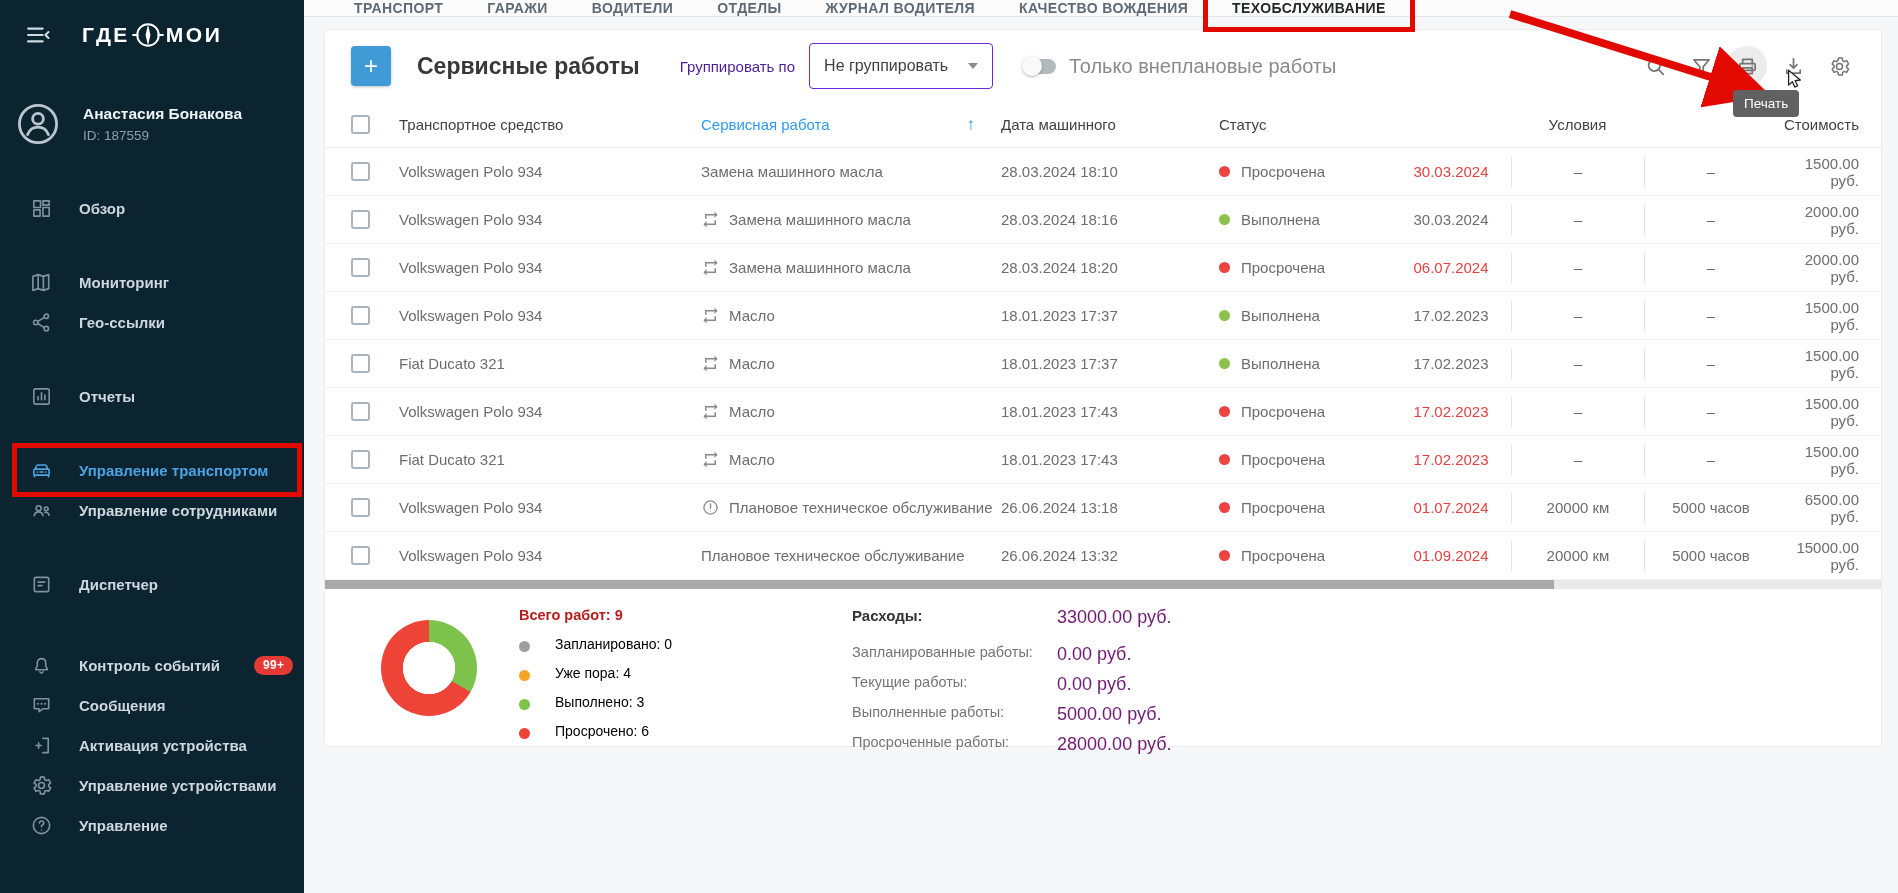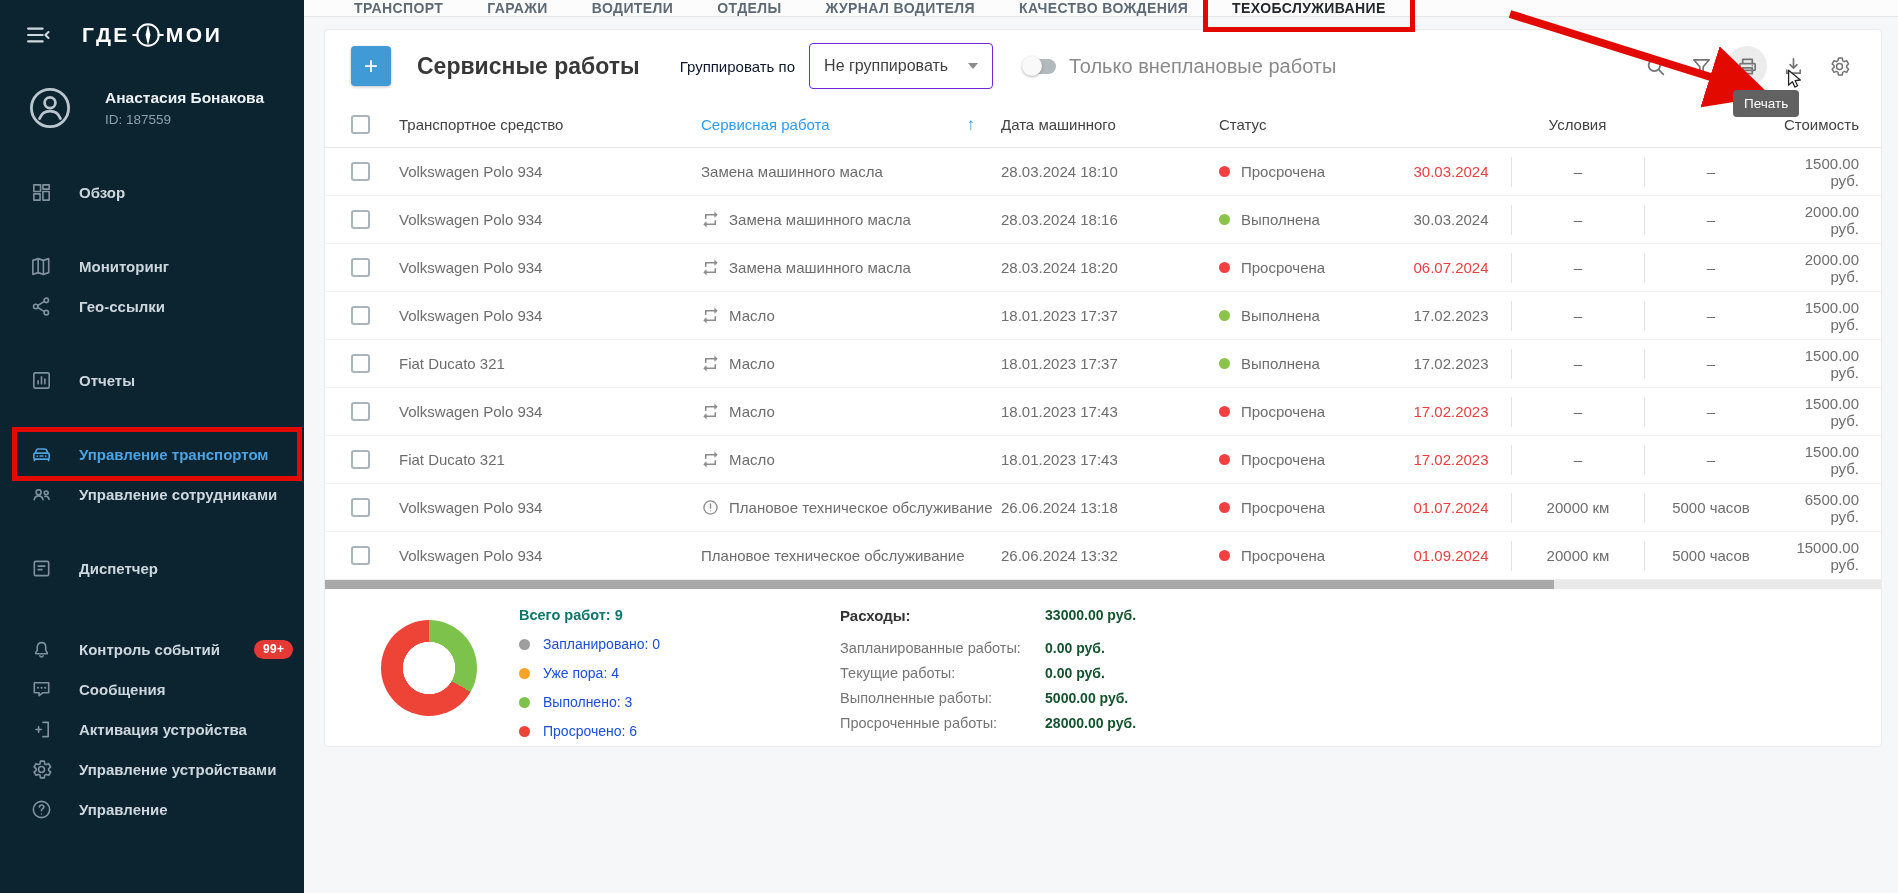--- a/index.html
+++ b/index.html
@@ -6,21 +6,21 @@
   html,body { width:1898px; height:893px; overflow:hidden; }
   body { font-family:"Liberation Sans","DejaVu Sans",sans-serif; background:#f6f7f8; color:#444; }
   .app { display:flex; width:1898px; height:705px; }
 
   
   .sidebar { width:304px; height:893px; background:#0c2330; flex:0 0 304px; position:relative; }
   .side-top { height:70px; display:flex; align-items:center; padding-left:24px; gap:30px; }
   .burger { width:28px; height:28px; color:#cfd9de; cursor:pointer; }
   .logo { display:flex; align-items:center; color:#fff; font-size:21px; font-weight:600; letter-spacing:2.5px; }
   .logo .compass { width:34px; height:34px; margin:0 1px; color:#fff; }
-  .user { margin-top:14px; display:flex; align-items:center; gap:31px; padding-left:26px; }
+  .user { margin-top:30px; display:flex; align-items:center; gap:21px; padding-left:14px; }
   .avatar { width:48px; height:48px; color:#b9c6cd; }
   .user-name { color:#edf2f5; font-size:15.5px; font-weight:700; }
   .user-id { color:#8da0ab; font-size:13.5px; margin-top:5px; }
   .side-nav { margin-top:40px; }
   .nav-group { margin-bottom:34px; }
   .nav-item { position:relative; height:40px; display:flex; align-items:center; gap:26px; padding-left:30px; padding-right:6px; color:#cdd7dd; font-size:15px; font-weight:600; cursor:pointer; }
   .nav-item .nav-ic { width:23px; height:23px; color:#7f919d; flex:0 0 23px; }
   .nav-item.active { color:#4ba3e3; }
   .nav-item.active .nav-ic { color:#4ba3e3; }
   .badge { margin-left:8px; background:#e53935; color:#fff; font-size:12px; font-weight:700; border-radius:10px; padding:2.5px 9px; letter-spacing:.3px; }
@@ -35,21 +35,21 @@
   .tab .annot-box { left:-7px; right:-7px; top:-17px; bottom:-16px; }
 
   .arrow-annot { position:absolute; left:1190px; top:4px; width:300px; height:104px; z-index:40; pointer-events:none; }
 
   
   .card { position:relative; background:#fff; border:1px solid #ebebeb; border-radius:4px; margin:12px 16px 0 20px; height:800px; display:flex; flex-direction:column; }
 
   .toolbar { height:72px; display:flex; align-items:center; padding:0 22px 0 26px; }
   .add-btn { width:40px; height:40px; border-radius:4px; background:#3f9ad5; color:#fff; font-size:24px; font-weight:400; display:flex; align-items:center; justify-content:center; box-shadow:0 1px 3px rgba(0,0,0,.25); cursor:pointer; }
   .page-title { margin-left:26px; font-size:23px; font-weight:600; color:#383838; }
-  .groupby-label { margin-left:40px; font-size:15px; color:#0f172a; }
+  .groupby-label { margin-left:40px; font-size:15px; color:#4c1d95; }
   .select { margin-left:14px; width:184px; height:46px; border:1px solid #6d28d9; border-radius:4px; display:flex; align-items:center; padding:0 14px; font-size:16px; color:#3f3f3f; cursor:pointer; }
   .select .caret { margin-left:auto; width:0; height:0; border-left:5.5px solid transparent; border-right:5.5px solid transparent; border-top:6px solid #8b8b8b; }
   .toggle-wrap { margin-left:30px; display:flex; align-items:center; gap:13px; cursor:pointer; }
   .toggle { width:33px; height:15px; border-radius:8px; background:#9aa3a9; position:relative; opacity:.75; }
   .toggle .knob { position:absolute; left:-1px; top:-3px; width:20px; height:20px; border-radius:50%; background:#f7f7f7; box-shadow:0 1px 3px rgba(0,0,0,.4); }
   .toggle-label { font-size:20px; color:#8a8a8a; }
   .tool-icons { margin-left:auto; display:flex; align-items:center; gap:6px; }
   .icon-btn { width:40px; height:40px; border-radius:50%; display:flex; align-items:center; justify-content:center; color:#757575; cursor:pointer; }
   .icon-btn svg { width:23px; height:23px; }
   .icon-btn.hovered { background:#ececec; }
@@ -82,29 +82,29 @@
   .spacer { flex:1; }
 
   
   .hscroll { height:9px; background:#e9e9e9; position:relative; }
   .hscroll .thumb { position:absolute; left:0; top:0; height:9px; width:79%; background:#a9a9a9; cursor:pointer; }
 
   
   .summary { height:157px; display:flex; align-items:center; padding-left:56px; }
   .donut { width:96px; height:96px; border-radius:50%; flex:0 0 96px; }
   .legend { margin-left:42px; align-self:flex-start; margin-top:18px; }
-  .legend-total { font-size:14.5px; font-weight:700; color:#0f766e; }
-  .legend-item { display:flex; align-items:center; gap:13px; margin-top:13px; font-size:14px; color:#1d4ed8; }
+  .legend-total { font-size:14.5px; font-weight:700; color:#b91c1c; }
+  .legend-item { display:flex; align-items:flex-end; gap:25px; margin-top:13px; font-size:14px; color:#000000; }
   .legend-dot { width:11px; height:11px; border-radius:50%; flex:0 0 11px; }
   .expenses { margin-left:180px; align-self:flex-start; margin-top:18px; }
   .exp-title { display:flex; font-size:15px; font-weight:700; color:#333; }
   .exp-title .exp-val { margin-left:0; }
   .exp-row { display:flex; margin-top:9px; font-size:14.5px; color:#757575; }
   .exp-label { width:205px; flex:0 0 205px; }
-  .exp-val { font-weight:700; color:#14532d; font-size:14px; }
+  .exp-val { font-weight:400; color:#701a75; font-size:18px; }
   .exp-gap { margin-top:16px; }
 
   svg { display:block; width:100%; height:100%; }
 </style>
 </head>
 <body>
 
 <div class="app">
 
   <aside class="sidebar">

